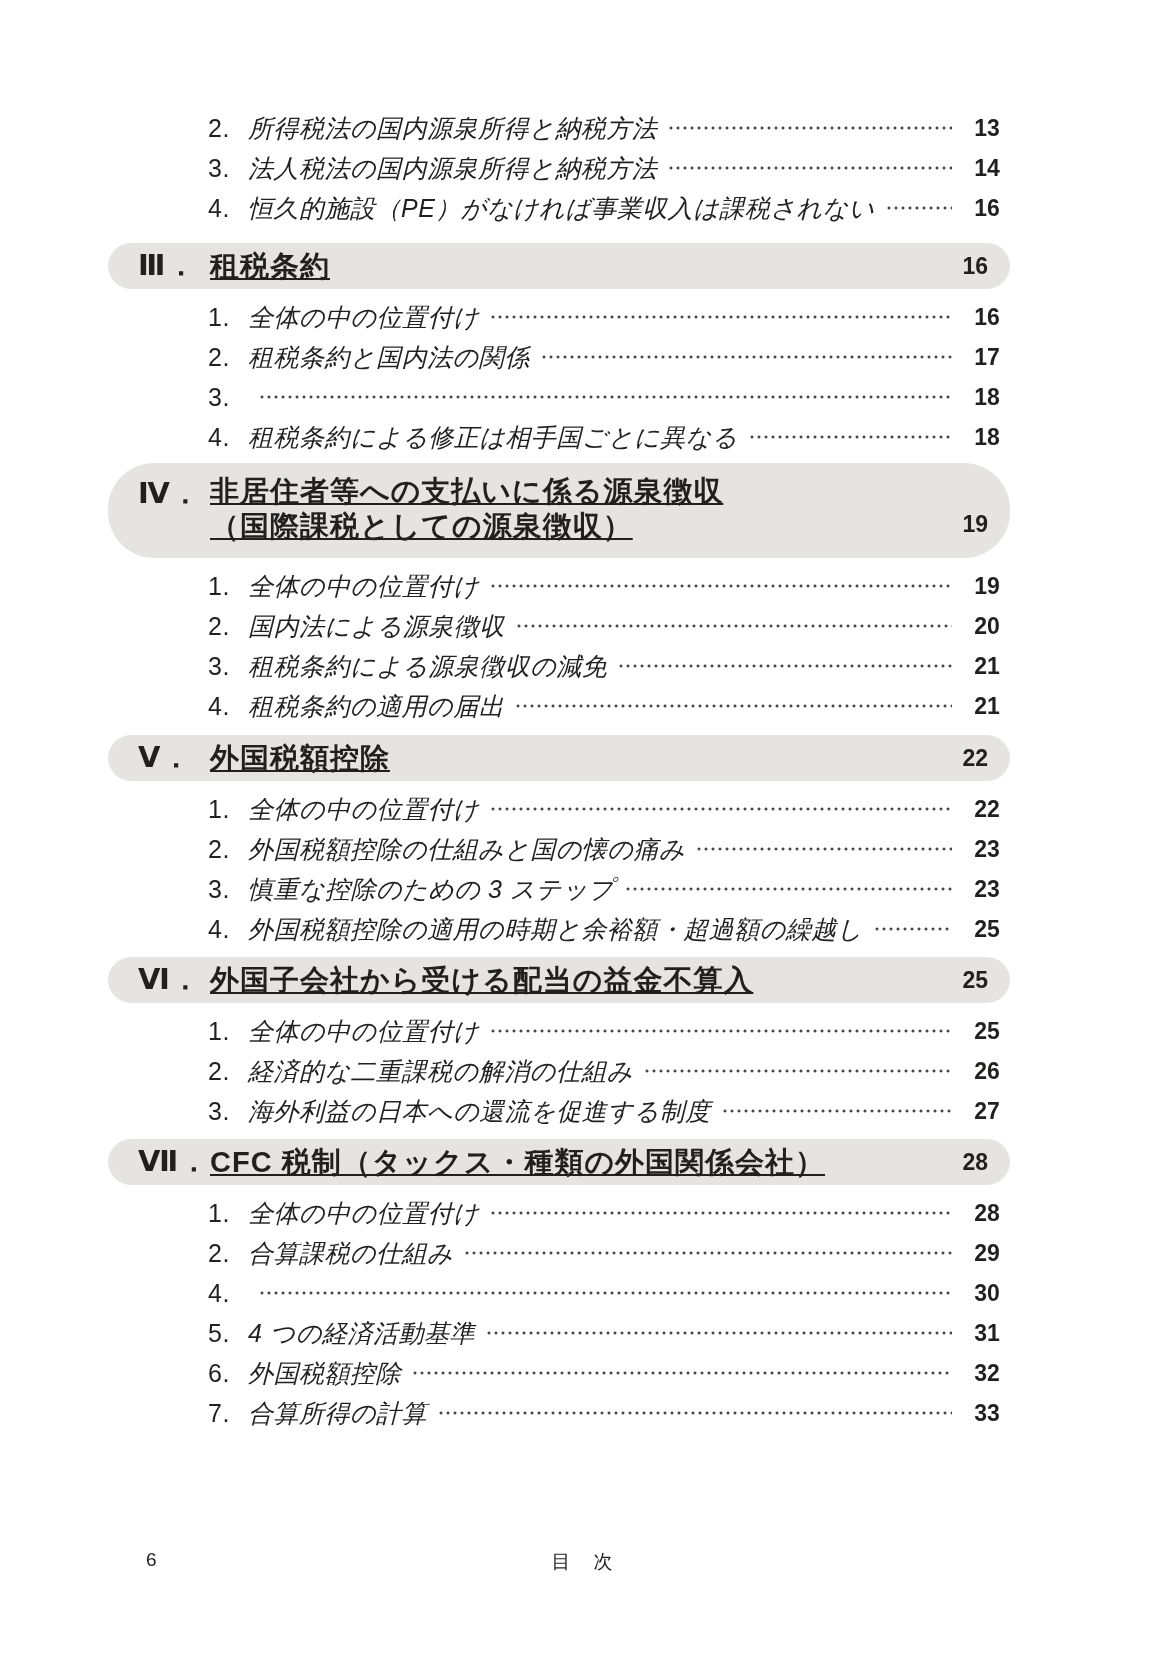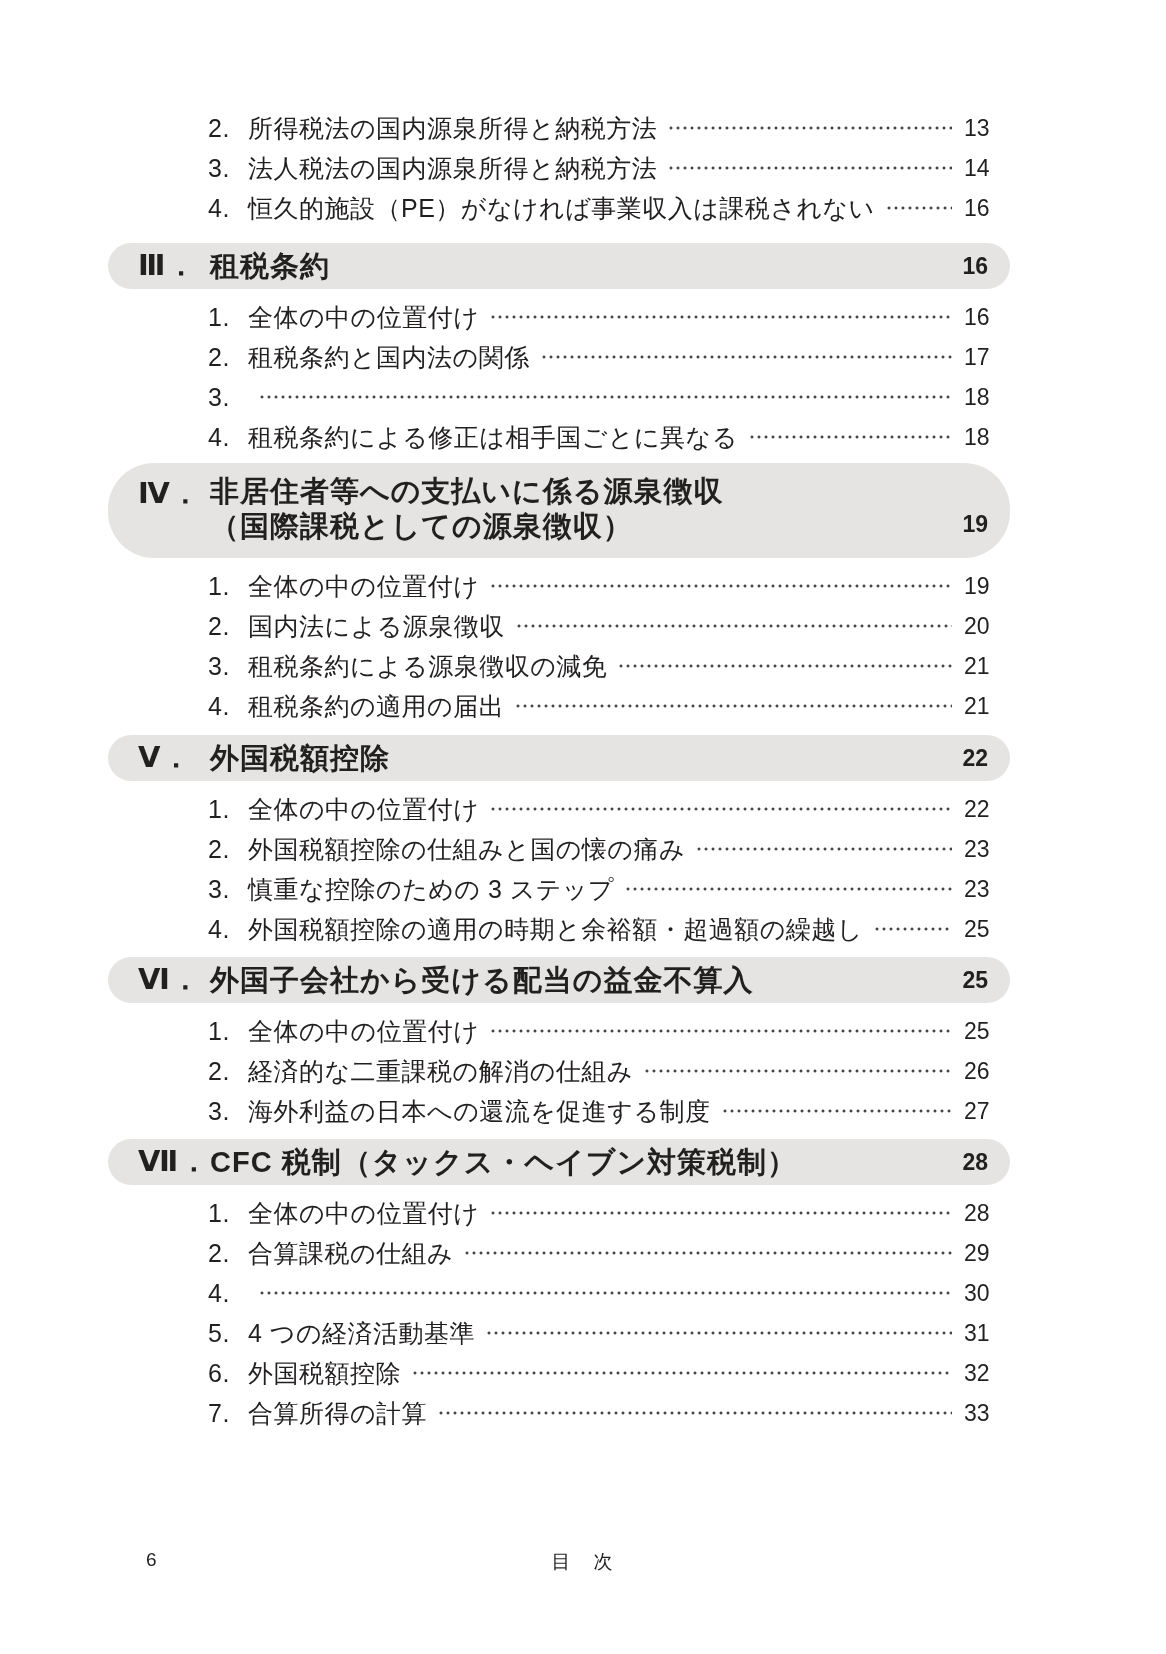--- a/index.html
+++ b/index.html
@@ -25,37 +25,38 @@
     height:40px;
     padding-left:100px;
     font-size:25px;
     letter-spacing:0.5px;
     white-space:nowrap;
   }
   .toc-row .num{
     width:40px;
     flex:0 0 auto;
   }
-  .toc-row .title{flex:0 0 auto;}
+  .toc-row .title{flex:0 0 auto;font-style:italic;}
   .toc-row .leader{
     flex:1 1 auto;
     height:4px;
     margin:0 12px 0 12px;
     align-self:center;
     background-image:radial-gradient(circle at 2px 2px,#474443 1.35px,transparent 1.7px);
     background-size:7px 4px;
     background-repeat:repeat-x;
     background-position:left center;
   }
   .toc-row .pg{
     flex:0 0 auto;
     min-width:46px;
-    text-align:left;
+    text-align:center;
     font-size:23px;
     letter-spacing:0;
+    font-weight:bold;
   }
   
   .band{
     display:flex;
     align-items:center;
     height:46px;
     margin-top:8px;
     margin-bottom:8px;
     background:#e5e4e3;
     border-radius:26px;
@@ -65,21 +66,21 @@
     white-space:nowrap;
   }
   .band.s3{margin-top:15px;}
   .band.s4{margin-top:6px;}
   .band.s5{margin-top:9px;}
   .band .numeral{
     flex:0 0 auto;
     margin-left:30px;
     width:72px;
   }
-  .band .band-title{flex:0 0 auto;line-height:35px;}
+  .band .band-title{flex:0 0 auto;line-height:35px;text-decoration:underline;}
   .band .band-pg{
     flex:0 0 auto;
     margin-left:auto;
     margin-right:22px;
     font-size:23px;
     letter-spacing:0;
   }
   .band.two-line{
     height:95px;
     border-radius:46px;
@@ -242,21 +243,21 @@
     </div>
     <div class="toc-row">
       <span class="num">3.</span>
       <span class="title">海外利益の日本への還流を促進する制度</span>
       <span class="leader"></span>
       <span class="pg">27</span>
     </div>
 
     <div class="band">
       <span class="numeral">Ⅶ．</span>
-      <span class="band-title">CFC 税制（タックス・ヘイブン対策税制）</span>
+      <span class="band-title">CFC 税制（タックス・種類の外国関係会社）</span>
       <span class="band-pg">28</span>
     </div>
     <div class="toc-row">
       <span class="num">1.</span>
       <span class="title">全体の中の位置付け</span>
       <span class="leader"></span>
       <span class="pg">28</span>
     </div>
     <div class="toc-row">
       <span class="num">2.</span>

